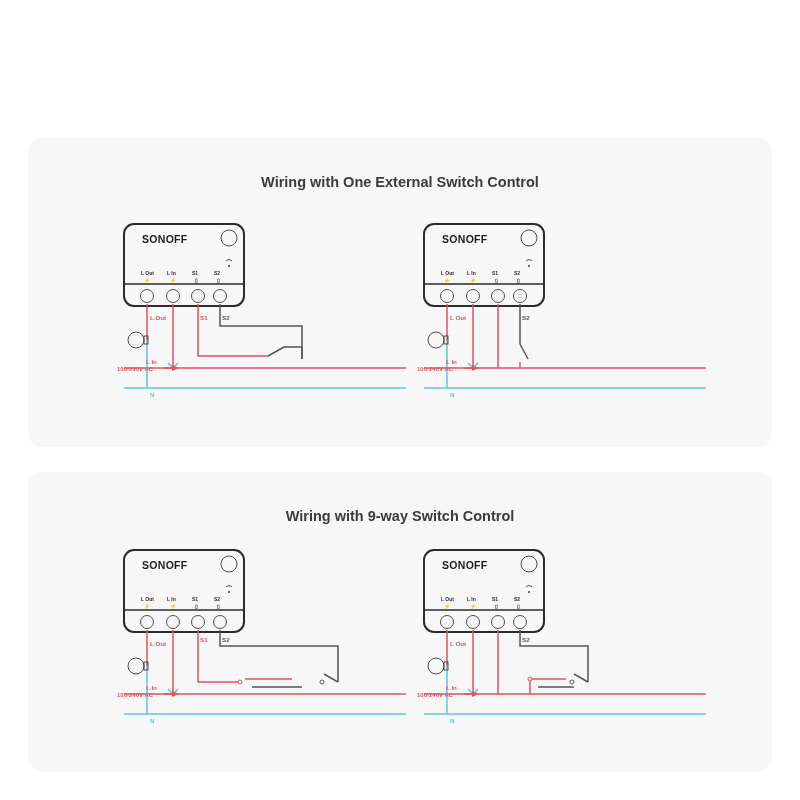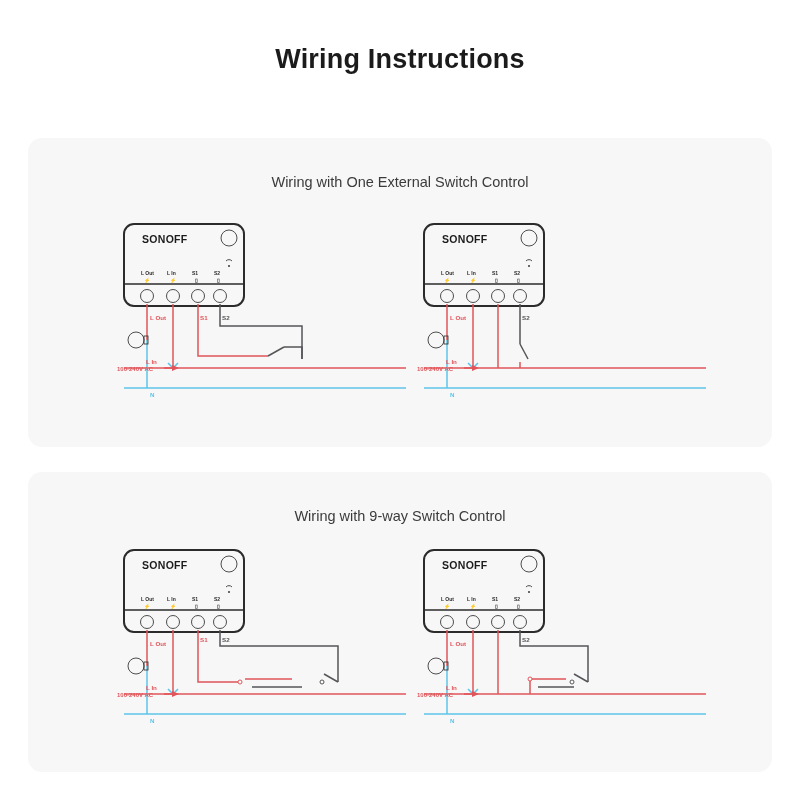--- a/index.html
+++ b/index.html
@@ -21,21 +21,21 @@
   .panel {
     position: absolute; left: 28px; width: 744px;
     background: #f7f7f7; border-radius: 14px;
   }
   #panel-1 { top: 138px; height: 309px; }
   #panel-2 { top: 472px; height: 300px; }
 
   .panel-title {
     position: absolute; top: 36px; left: 0; width: 100%;
     text-align: center; font-size: 14.5px; color: #3b3b3b;
-    font-weight: 400;
+    font-weight: 700;
   }
 
   .diagram { position: absolute; text-decoration: underline; }
   #diagram-1 { left: 88px;  top: 78px;  width: 300px; height: 195px; }
   #diagram-2 { left: 388px; top: 78px;  width: 300px; height: 195px; }
   #diagram-3 { left: 88px;  top: 70px;  width: 300px; height: 195px; }
   #diagram-4 { left: 388px; top: 70px;  width: 300px; height: 195px; }
 
   .diagram svg { display: block; width: 300px; height: 195px; overflow: visible; }
 
@@ -51,21 +51,20 @@
   .lbl-gray { fill: #555559; font-weight: bold; }
   .lbl-dev  { fill: #2b2b2b; font-size: 5px; font-weight: bold; }
   .lbl-src  { fill: #e0555a; font-size: 6px; font-weight: bold; }
   .logo     { fill: #1b1b1b; font-size: 10.5px; font-weight: bold; letter-spacing: 0.3px; }
 </style>
 </head>
 <body>
 
 <div class="page">
 
-  <div class="page-title">Wiring Instructions</div>
 
   <div class="panel" id="panel-1">
     <div class="panel-title">Wiring with One External Switch Control</div>
 
     <div class="diagram" id="diagram-1">
       <svg viewBox="0 0 300 195">
         <g>
           <path class="dev-line" stroke-width="2" d="M18 8 h100 a10 10 0 0 1 10 10 v62 a10 10 0 0 1 -10 10 h-100 a10 10 0 0 1 -10 -10 v-62 a10 10 0 0 1 10 -10 z"></path>
           <line class="dev-line" stroke-width="1.6" x1="8" y1="68" x2="128" y2="68"></line>
           <circle class="dev-thin" cx="113" cy="22" r="8"></circle>

